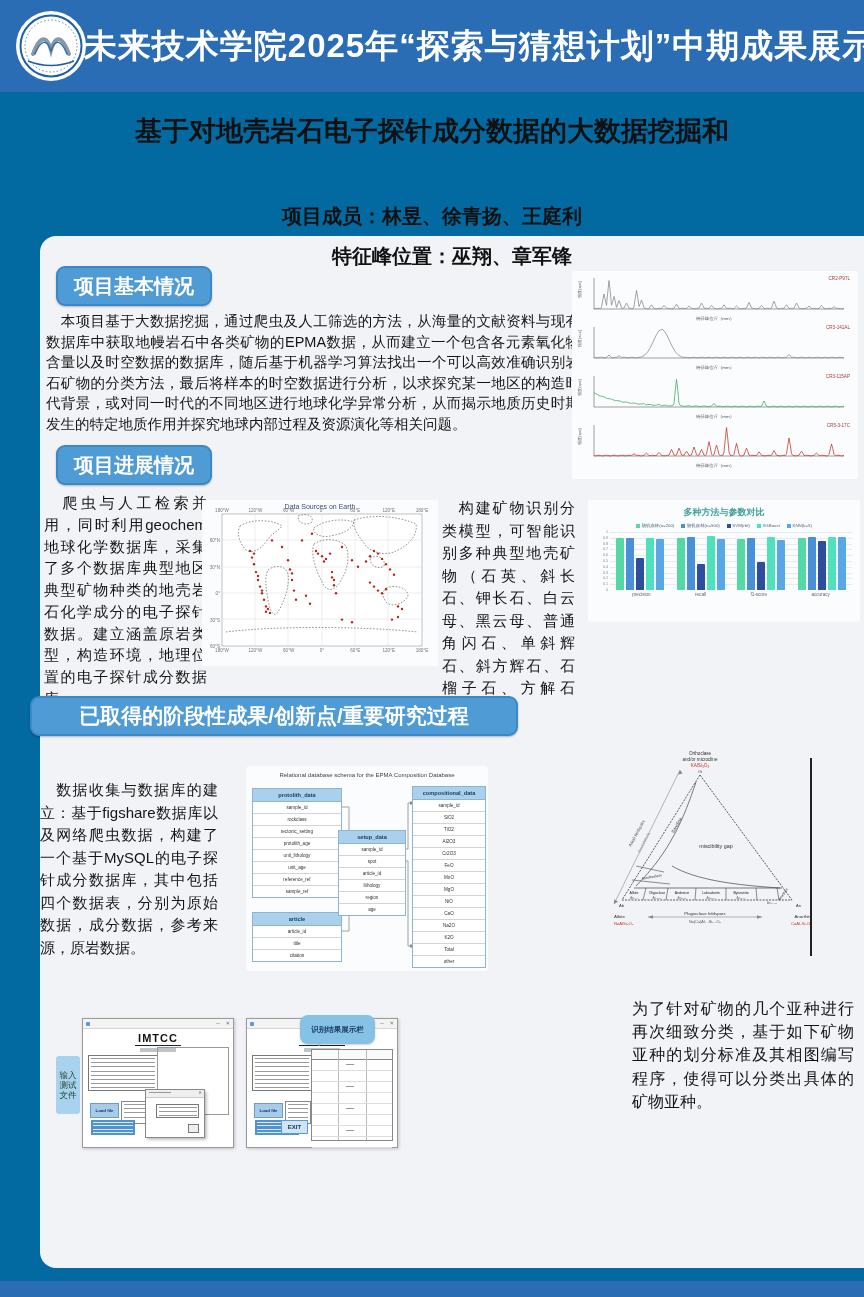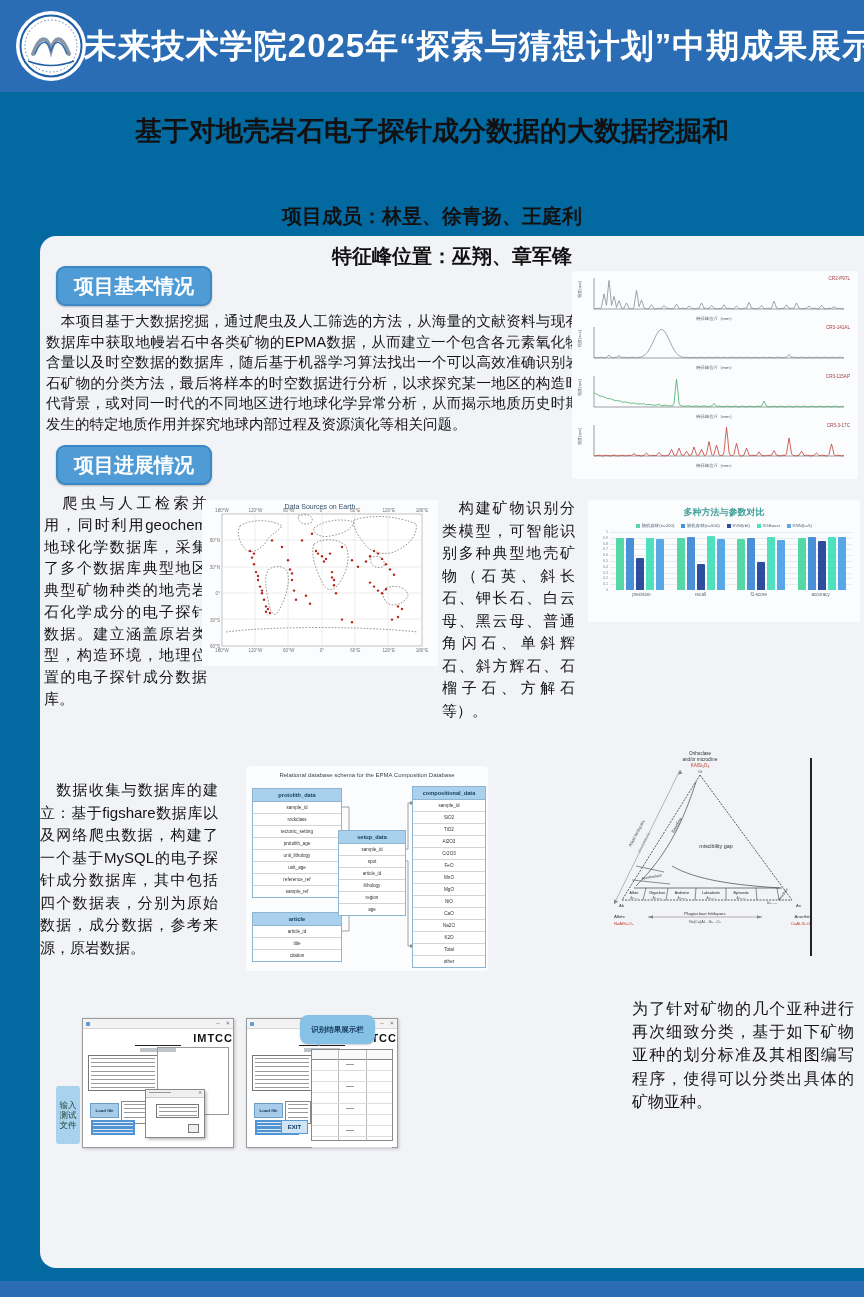--- a/index.html
+++ b/index.html
@@ -58,29 +58,29 @@
   .schema-table{position:absolute;border:1px solid #8fb4cf;background:#fff;}
   .schema-head{background:#a9d0ec;border-bottom:1px solid #8fb4cf;font-weight:bold;color:#18415f;
     font-size:5.6px;text-align:center;height:12px;line-height:12px;}
   .schema-row{border-bottom:1px solid #d4d4d4;font-size:4.6px;color:#333;text-align:center;height:11px;line-height:11px;}
   .schema-row:last-child{border-bottom:none;}
   
   .ternary{left:612px;top:748px;width:202px;height:218px;}
   .vline{left:810px;top:758px;width:2px;height:198px;background:#222;}
   
   .tag{left:56px;top:1056px;width:24px;height:58px;background:#a9d2ee;border-radius:3px;color:#243;
-       display:flex;flex-direction:column;align-items:center;justify-content:center;font-size:8.5px;line-height:1.2;margin-top:30px;}
+       display:flex;flex-direction:column;align-items:center;justify-content:center;font-size:8.5px;line-height:1.2;}
   .appwin{width:150px;height:128px;background:#fff;border:1px solid #9a9a9a;box-shadow:1px 1px 3px rgba(0,0,0,.2);}
   .win1{left:82px;top:1018px;}
   .win2{left:246px;top:1018px;}
   .wt-bar{height:9px;background:#f3f3f3;border-bottom:1px solid #d5d5d5;position:relative;}
   .wt-dot{position:absolute;left:3px;top:2.5px;width:4px;height:4px;background:#5b9bd5;border-radius:1px;}
   .wt-x{position:absolute;right:3px;top:1px;font-size:5.5px;color:#777;}
   .wt-min{position:absolute;right:13px;top:1px;font-size:5.5px;color:#777;}
-  .app-title{text-align:right;font-size:11px;font-weight:bold;letter-spacing:1px;margin-top:3px;}
+  .app-title{text-align:center;font-size:11px;font-weight:bold;letter-spacing:1px;margin-top:3px;}
   .app-underline{width:46px;height:0;border-bottom:1.3px solid #222;margin:1px auto 0 auto;}
   .app-sub{width:36px;height:3.5px;background:#9aa4ad;opacity:.65;margin:2px auto 0 auto;}
   .fake-lines{background:repeating-linear-gradient(180deg,#9a9a9a 0 1px,transparent 1px 4.2px);}
   .desc-box{position:absolute;left:5px;top:36px;width:64px;height:30px;border:1px solid #777;padding:2px;}
   .load-btn{position:absolute;left:7px;top:84px;width:27px;height:13px;background:#a7cce9;border:1px solid #6b9dc9;
     font-size:4.4px;display:flex;align-items:center;justify-content:center;color:#12365c;font-weight:bold;}
   .cap-box{position:absolute;left:38px;top:82px;width:42px;height:17px;border:1px solid #888;padding:2px;}
   .blue-file{position:absolute;left:8px;top:101px;width:40px;height:11px;background:#4f93d2;padding:2px;}
   .blue-file .fake-lines{background:repeating-linear-gradient(180deg,#dce9f5 0 1px,transparent 1px 3.4px);height:100%;}
   .exit-btn{position:absolute;left:88px;top:101px;width:25px;height:12px;background:#cfe4f5;border:1px solid #5b9bd5;
@@ -360,20 +360,21 @@
         </div>
     </div>
     <div class="bc-xlabels" id="bc-xlabels">
         <span>precision</span>
         <span>recall</span>
         <span>f1-score</span>
         <span>accuracy</span>
       </div>
   </div>
 
+  <div class="abs chip chip3">已取得的阶段性成果/创新点/重要研究过程</div>
   <div class="abs body-txt left3">　数据收集与数据库的建立：基于figshare数据库以及网络爬虫数据，构建了一个基于MySQL的电子探针成分数据库，其中包括四个数据表，分别为原始数据，成分数据，参考来源，原岩数据。</div>
 
   <div class="abs schema">
     <div class="schema-title">Relational database schema for the EPMA Composition Database</div>
     <svg width="242" height="205" viewBox="0 0 242 205" style="position:absolute;left:0;top:0;">
       <g fill="none" stroke="#8a8a8a" stroke-width="0.8">
         <path d="M94,41 L103,41 L103,83 L92,83"></path>
         <path d="M94,165 L103,165 L103,113 L92,113"></path>
         <path d="M158,83 L162,83 L162,37 L166,37"></path>
         <path d="M158,95 L162,95 L162,180 L166,180"></path>

